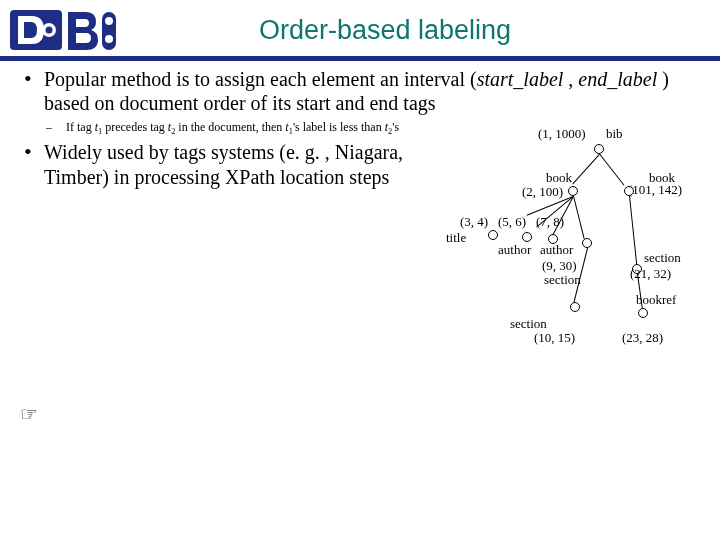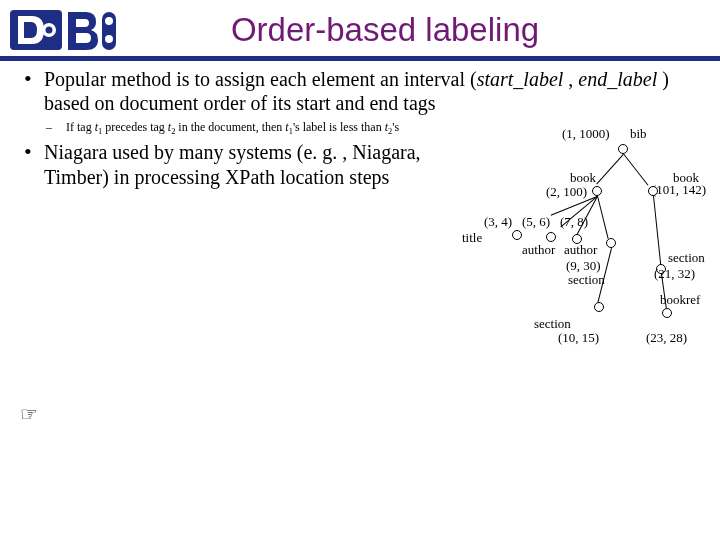--- a/index.html
+++ b/index.html
@@ -13,28 +13,28 @@
     display: flex; align-items: center;
     padding: 6px 10px 0 10px;
   }
   .logo {
     width: 110px; height: 48px;
     display: flex; align-items: center;
   }
   .title {
     flex: 1; text-align: center;
     font-family: "Trebuchet MS", Arial, sans-serif;
-    font-size: 33px; color: #701a75; font-weight: 400;
+    font-size: 27px; color: #0f766e; font-weight: 400;
     padding-right: 60px;
   }
   .hr {
     height: 5px; background: #1e2e84; margin: 2px 0 6px 0;
   }
   .content {
-    padding: 0 12px 0 22px;
+    padding: 0 36px 0 22px;
     font-size: 20px; line-height: 1.22;
   }
   ul.b1 { list-style: none; }
   ul.b1 > li { position: relative; padding-left: 22px; margin-bottom: 4px; }
   ul.b1 > li::before {
     content: "•"; position: absolute; left: 2px; top: -1px; font-size: 22px;
   }
   ul.b2 { list-style: none; margin-top: 4px; margin-bottom: 2px; }
   ul.b2 > li { position: relative; padding-left: 22px; font-size: 12px; font-family: Liberation Serif, serif; }
   ul.b2 > li::before {
@@ -90,21 +90,21 @@
           
         </div>
       </div>
     </li>
   </ul>
 
   <div class="row2" style="margin-top:0px">
     <div class="left">
       <ul class="b1">
         <li>
-          <span>Niagara used by many systems (e. g. , Niagara, Timber) in processing XPath location steps</span>
+          <span>Widely used by tags systems (e. g. , Niagara, Timber) in processing XPath location steps</span>
         </li>
       </ul>
     </div>
     <div class="right">
       <div class="diag">
 
         <div class="lbl" style="left:102px;top:-14px">(1, 1000)</div>
         <div class="lbl" style="left:170px;top:-14px">bib</div>
         <div class="node" style="left:158px;top:4px"></div>
 
@@ -122,21 +122,21 @@
         <div class="edge" style="left:137px;top:56px;height:50px;transform:rotate(68deg)"></div>
         <div class="edge" style="left:137px;top:56px;height:48px;transform:rotate(50deg)"></div>
         <div class="edge" style="left:137px;top:56px;height:44px;transform:rotate(28deg)"></div>
         <div class="edge" style="left:137px;top:56px;height:44px;transform:rotate(-14deg)"></div>
 
         <div class="edge" style="left:193px;top:56px;height:70px;transform:rotate(-6deg)"></div>
 
         <div class="lbl" style="left:24px;top:74px">(3, 4)</div>
         <div class="lbl" style="left:62px;top:74px">(5, 6)</div>
         <div class="lbl" style="left:100px;top:74px">(7, 8)</div>
-        <div class="lbl" style="left:2px;top:90px">title</div>
+        <div class="lbl" style="left:10px;top:90px">title</div>
         <div class="node" style="left:52px;top:90px"></div>
         <div class="node" style="left:86px;top:92px"></div>
         <div class="node" style="left:112px;top:94px"></div>
         <div class="lbl" style="left:62px;top:102px">author</div>
         <div class="lbl" style="left:104px;top:102px">author</div>
 
         <div class="node" style="left:146px;top:98px"></div>
         <div class="lbl" style="left:106px;top:118px">(9, 30)</div>
         <div class="lbl" style="left:108px;top:132px">section</div>
 

